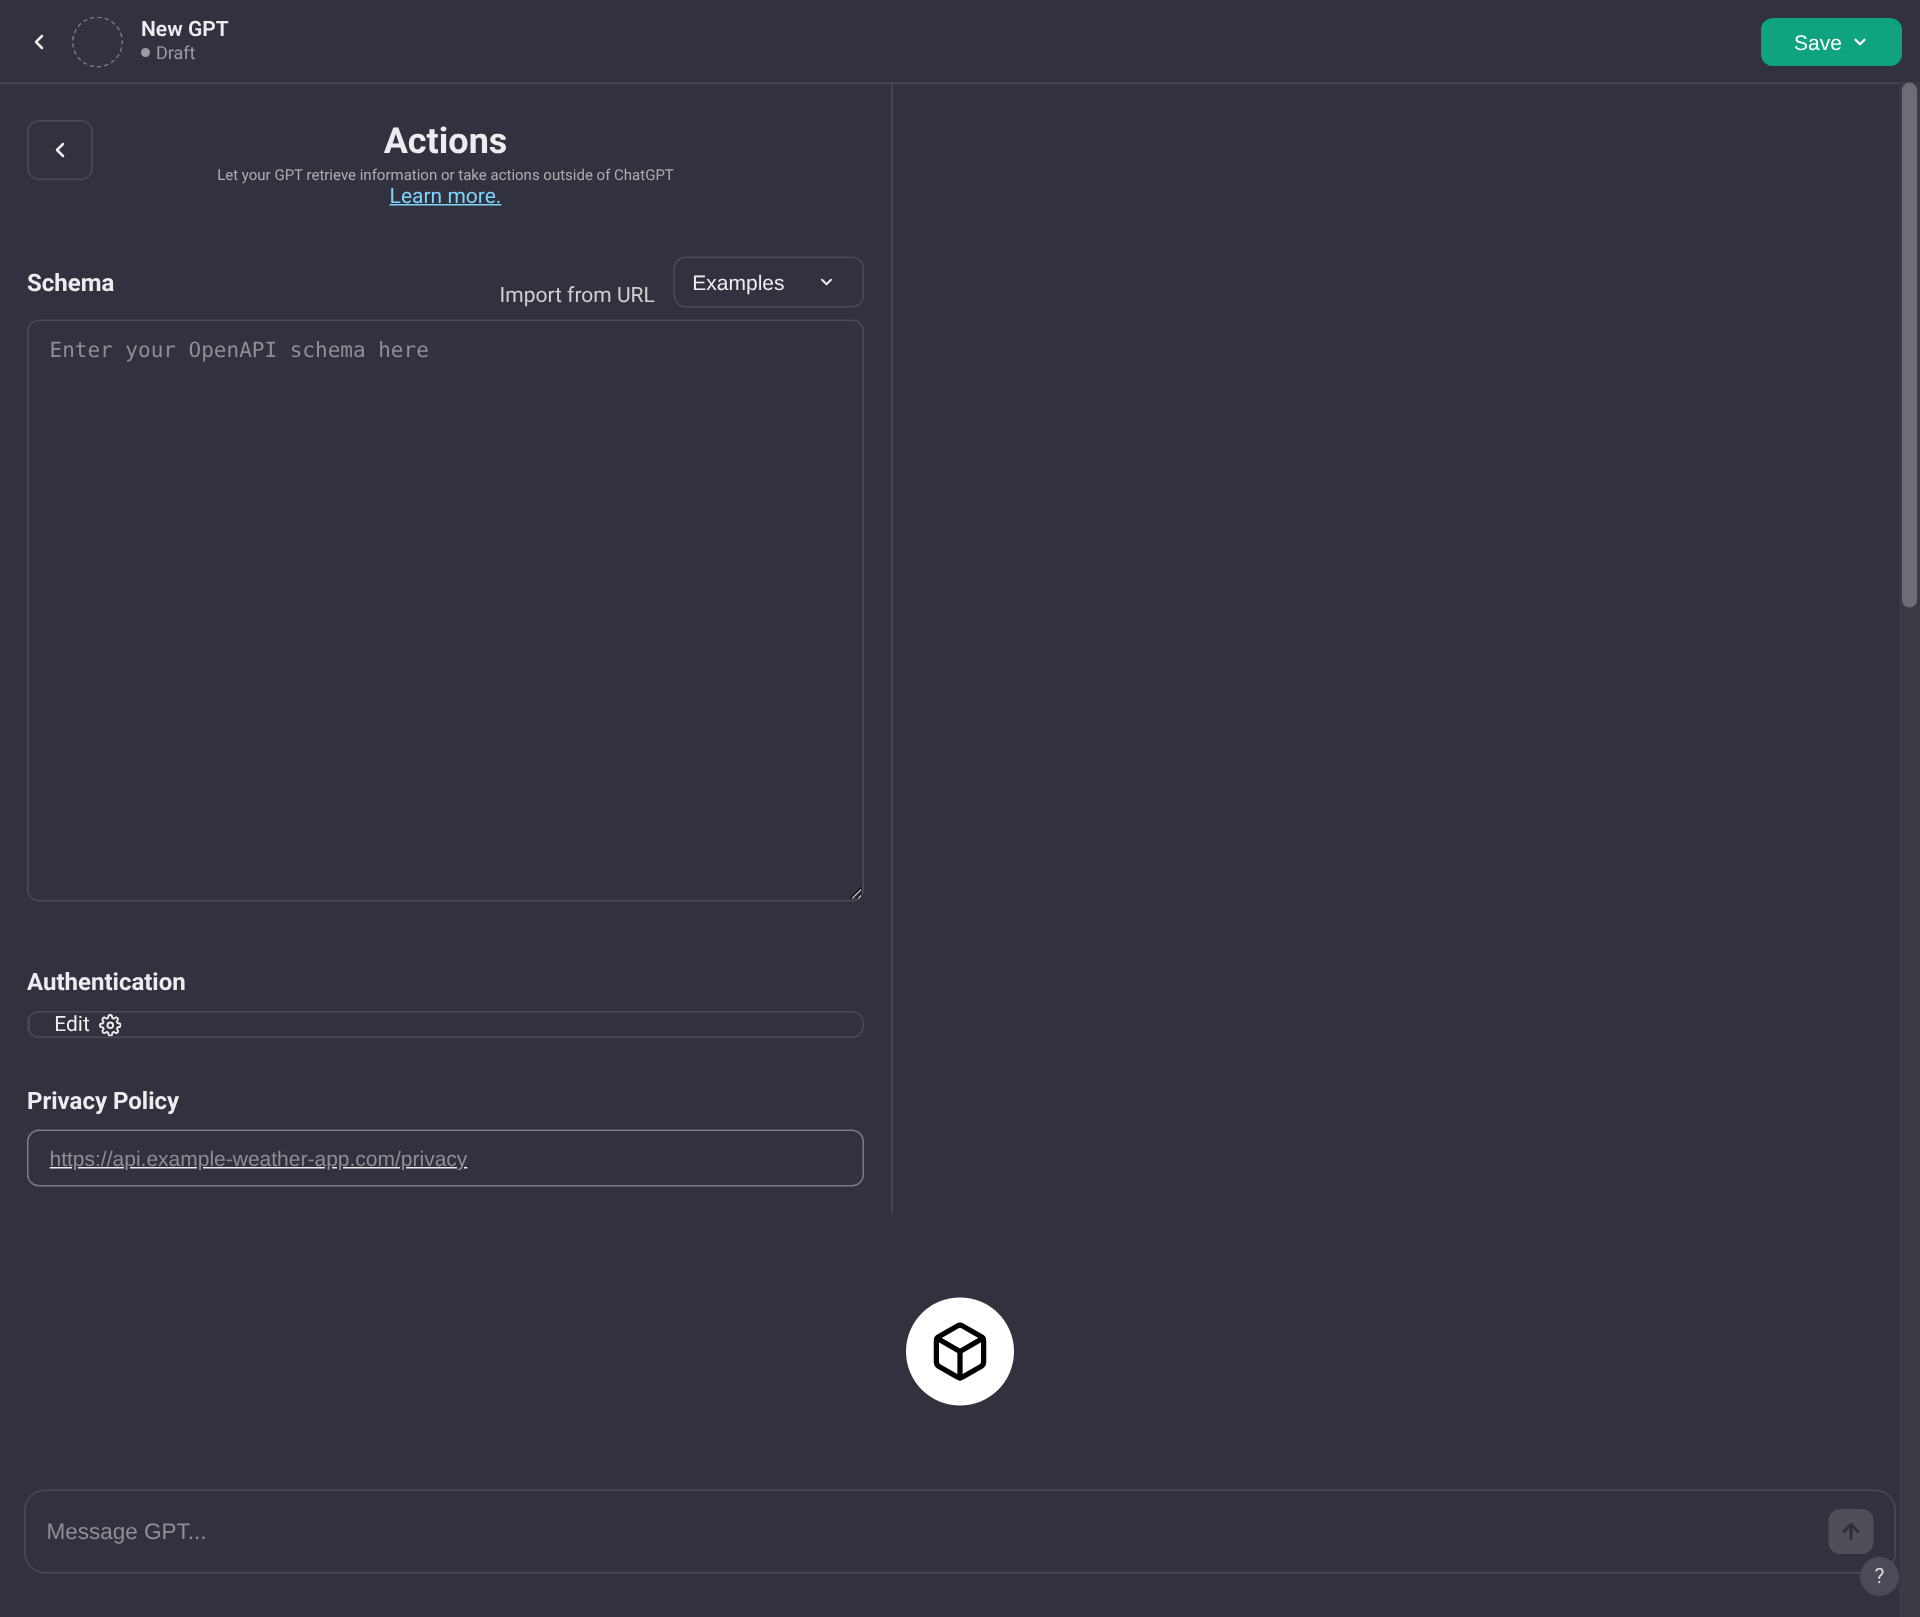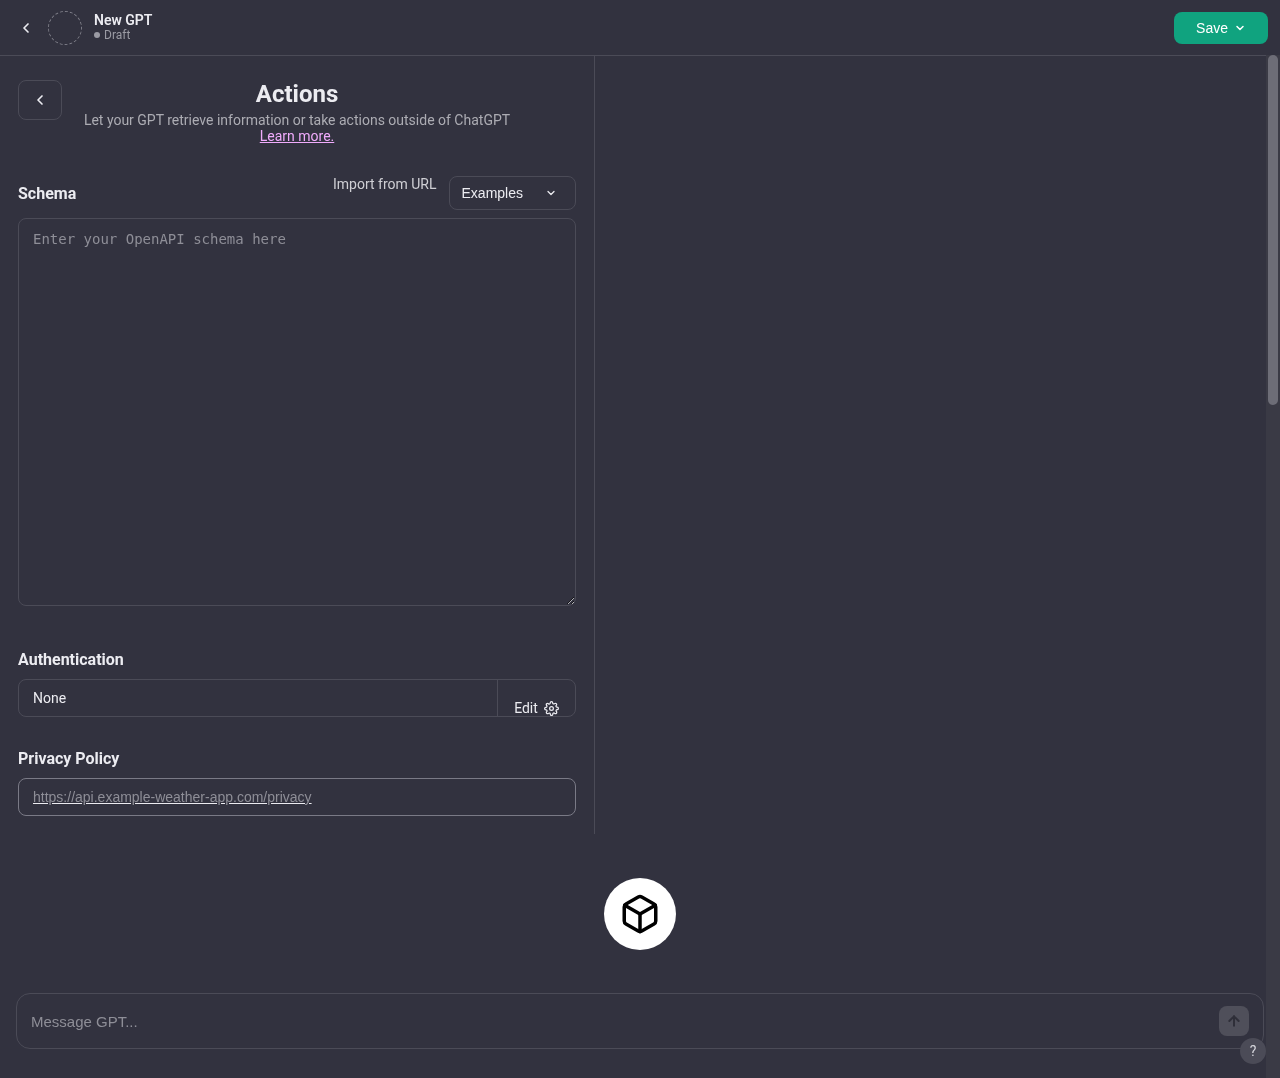--- a/index.html
+++ b/index.html
@@ -80,27 +80,27 @@
   .square-back {
     width:44px; height:40px;
     border:1px solid #4b4b57;
     border-radius:8px;
     display:flex; align-items:center; justify-content:center;
     cursor:pointer;
     flex-shrink:0;
   }
   .actions-block { flex:1; text-align:center; }
   .actions-title { font-size:24px; font-weight:700; color:#ececf1; }
-  .actions-desc { font-size:14px; color:#acacb3; margin-top:4px; }
-  .learn-link { font-size:14px; color:#f0abfc; text-decoration:underline; cursor:pointer; }
+  .actions-desc { font-size:10px; color:#acacb3; margin-top:4px; }
+  .learn-link { font-size:14px; color:#7dd3fc; text-decoration:underline; cursor:pointer; }
 
   
   .section-label { font-size:16px; font-weight:700; color:#ececf1; }
   .schema-top { display:flex; align-items:center; justify-content:space-between; margin-top:32px; margin-bottom:8px; }
-  .schema-right { display:flex; align-items:flex-start; gap:12px; }
+  .schema-right { display:flex; align-items:flex-end; gap:12px; }
   .import-link { font-size:14px; color:#cfcfd4; cursor:pointer; }
   .examples-btn {
     border:1px solid #4b4b57;
     border-radius:8px;
     padding:8px 18px 8px 12px;
     font-size:14px;
     color:#ececf1;
     background:transparent;
     cursor:pointer;
     display:flex; align-items:center; gap:22px;
@@ -281,21 +281,20 @@
             </svg>
         </button>
       </div>
     </div>
     <textarea class="schema-area" placeholder="Enter your OpenAPI schema here" style=""></textarea>
 
     
     <div class="auth-group">
       <div class="section-label">Authentication</div>
       <div class="auth-row">
-        <div class="auth-value">None</div>
         <div class="auth-edit">
           <span>Edit</span>
           <svg width="15" height="15" viewBox="0 0 24 24" fill="none" stroke="#ececf1" stroke-width="2" stroke-linecap="round" stroke-linejoin="round">
             <circle cx="12" cy="12" r="3"></circle>
             <path d="M19.4 15a1.65 1.65 0 0 0 .33 1.82l.06.06a2 2 0 1 1-2.83 2.83l-.06-.06a1.65 1.65 0 0 0-1.82-.33 1.65 1.65 0 0 0-1 1.51V21a2 2 0 0 1-4 0v-.09a1.65 1.65 0 0 0-1-1.51 1.65 1.65 0 0 0-1.82.33l-.06.06a2 2 0 1 1-2.83-2.83l.06-.06a1.65 1.65 0 0 0 .33-1.82 1.65 1.65 0 0 0-1.51-1H3a2 2 0 0 1 0-4h.09a1.65 1.65 0 0 0 1.51-1 1.65 1.65 0 0 0-.33-1.82l-.06-.06a2 2 0 1 1 2.83-2.83l.06.06a1.65 1.65 0 0 0 1.82.33h0a1.65 1.65 0 0 0 1-1.51V3a2 2 0 0 1 4 0v.09a1.65 1.65 0 0 0 1 1.51h0a1.65 1.65 0 0 0 1.82-.33l.06-.06a2 2 0 1 1 2.83 2.83l-.06.06a1.65 1.65 0 0 0-.33 1.82v0a1.65 1.65 0 0 0 1.51 1H21a2 2 0 0 1 0 4h-.09a1.65 1.65 0 0 0-1.51 1z"></path>
           </svg>
         </div>
       </div>
     </div>
 

